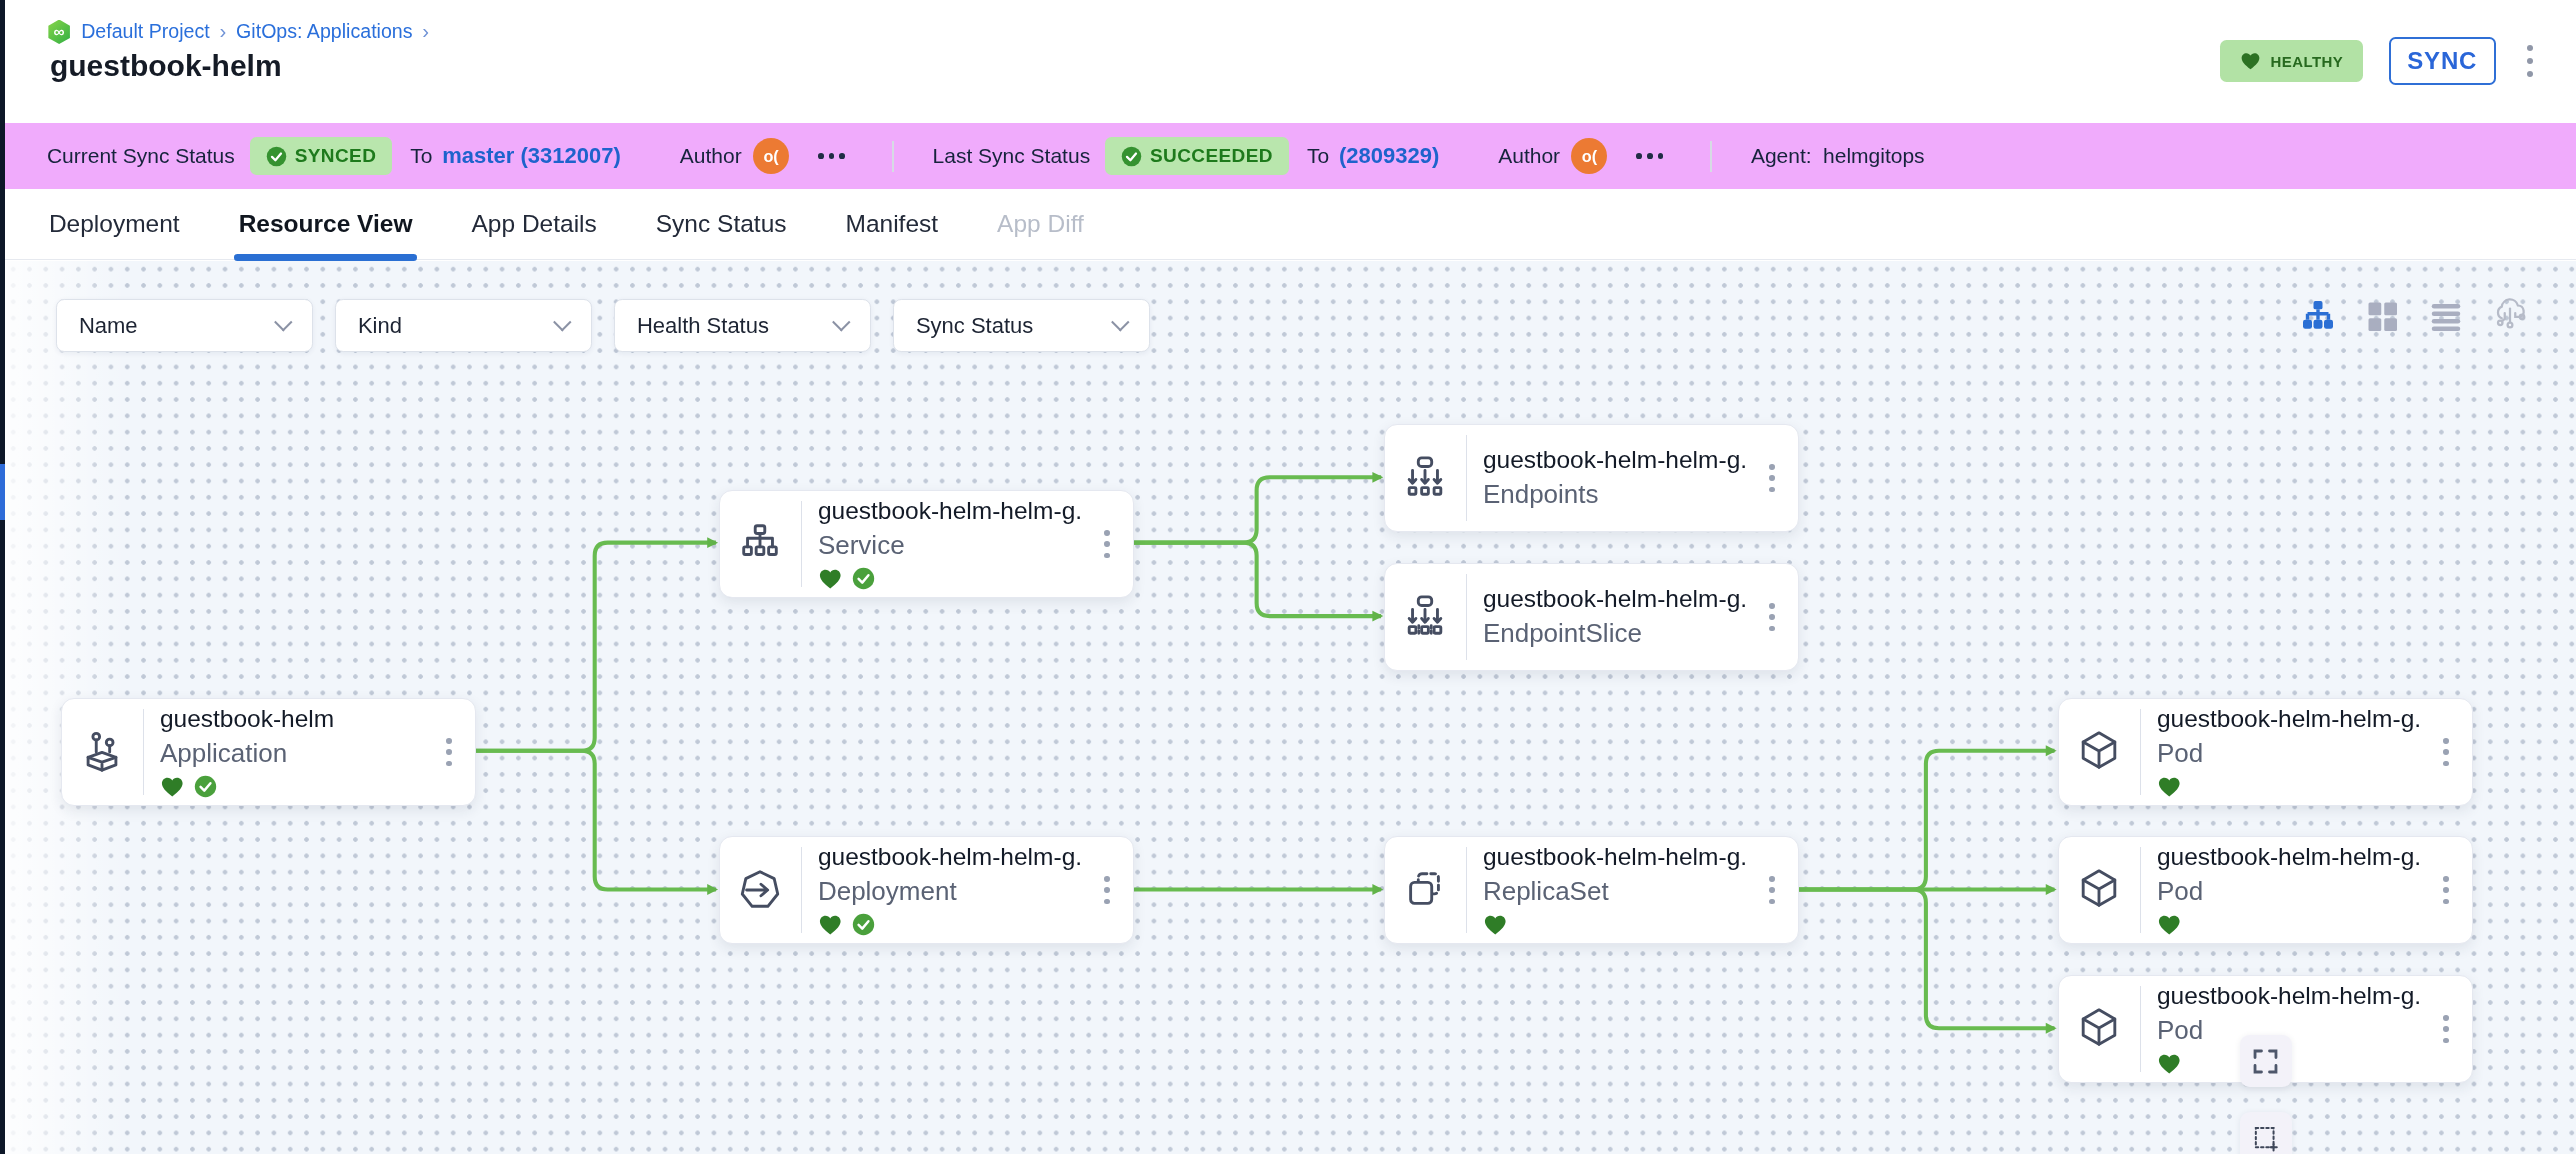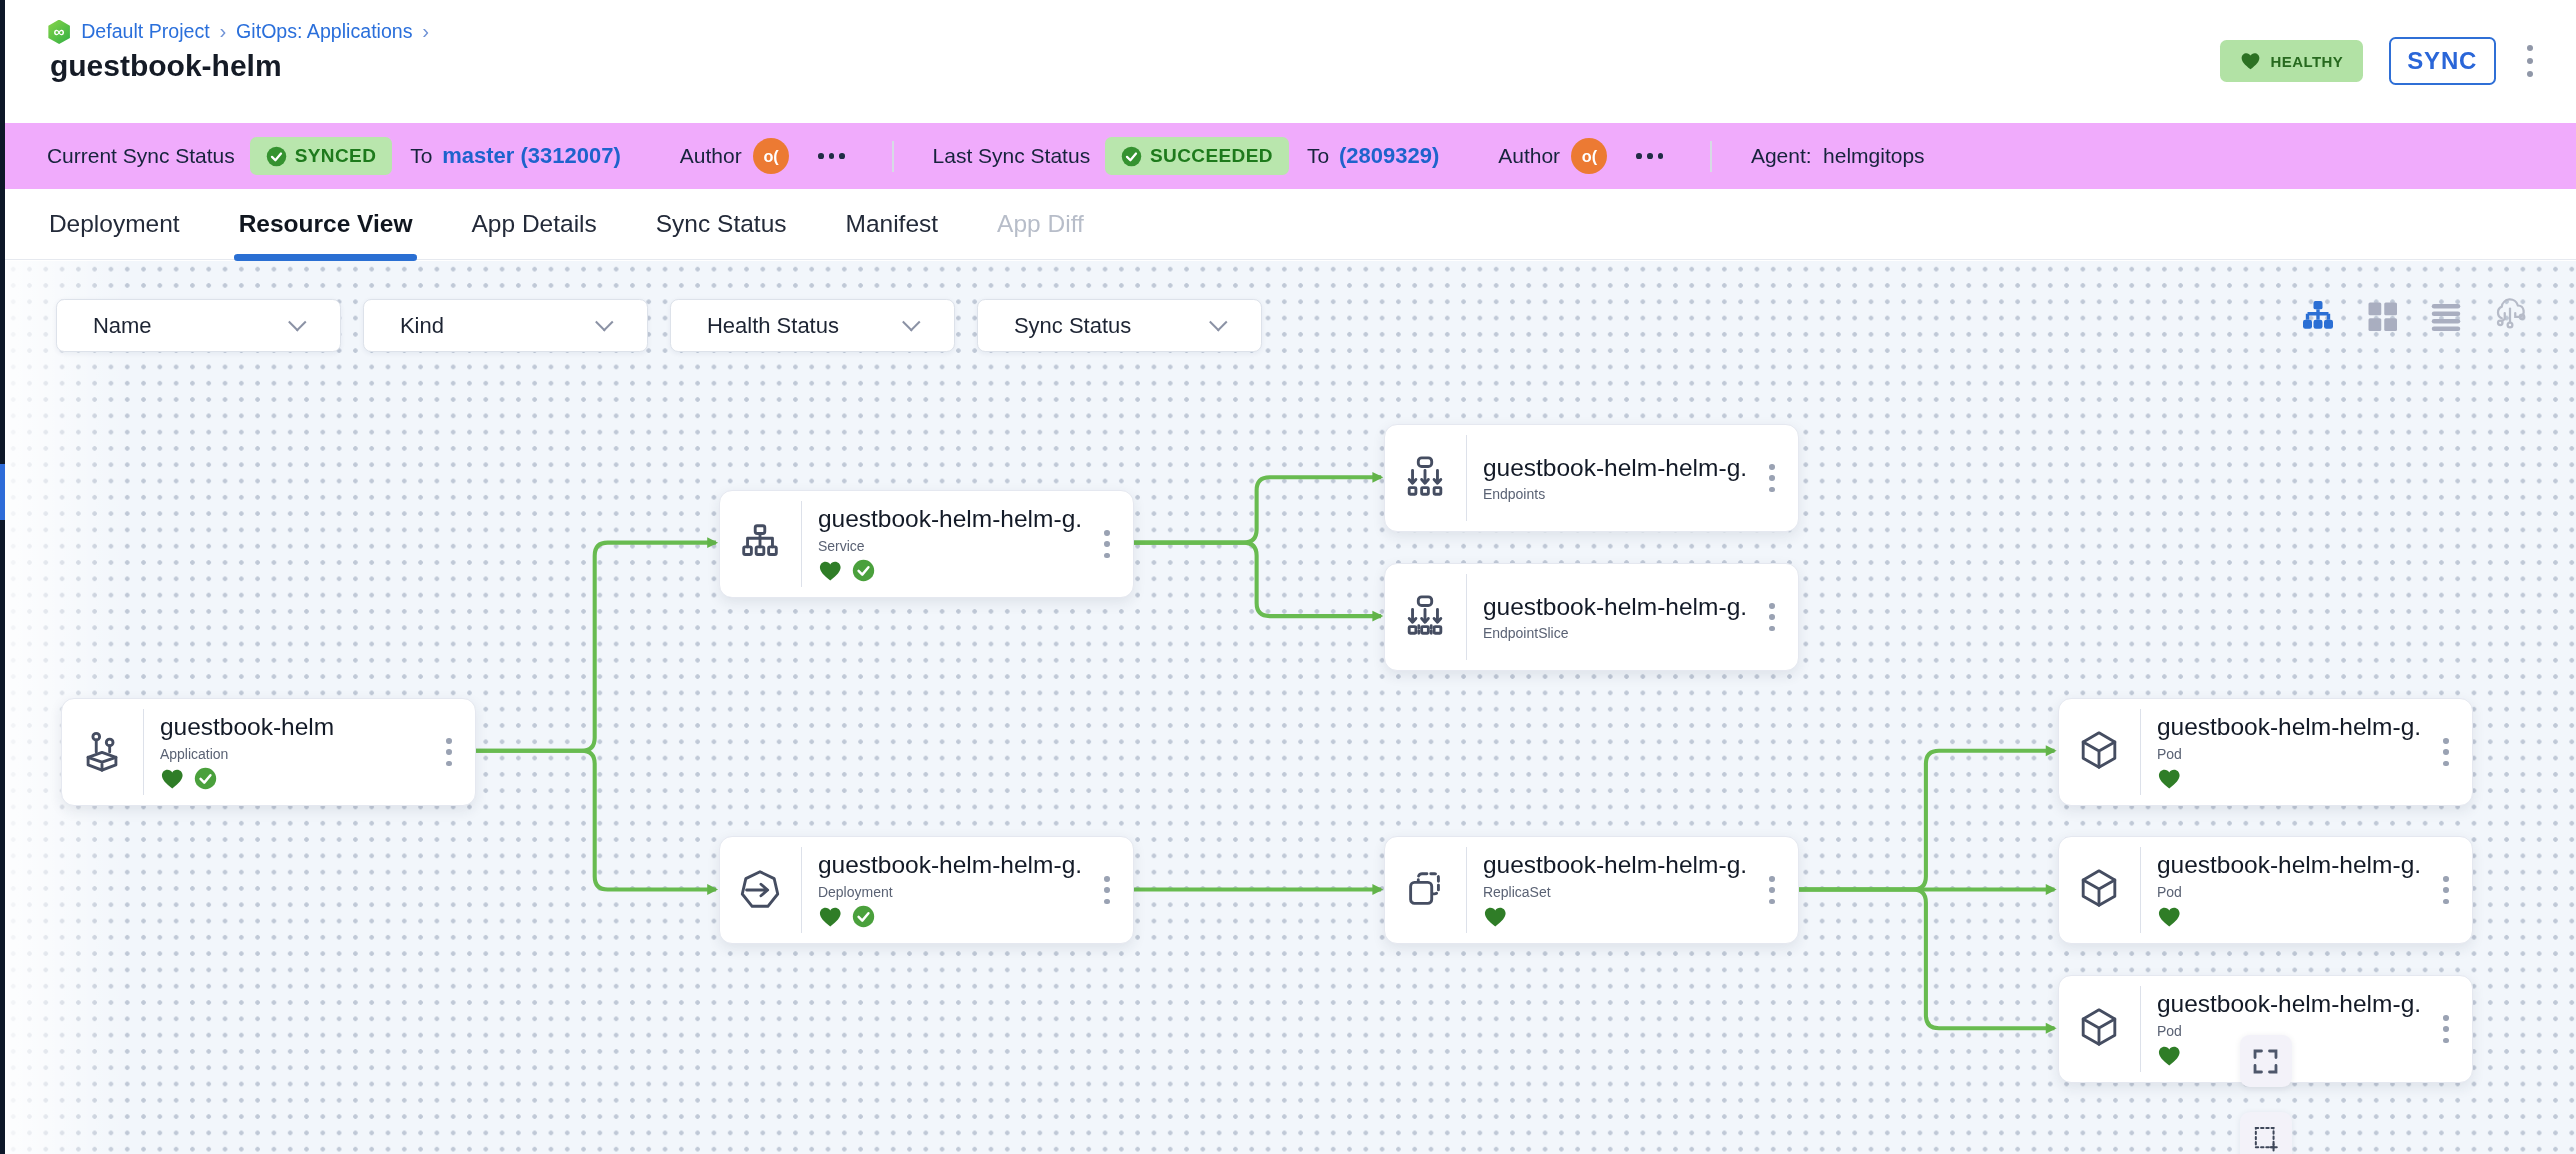--- a/index.html
+++ b/index.html
@@ -54,40 +54,40 @@
   .tab.disabled{color:#b7bdc9;cursor:default;}
 
   
   .canvas{position:absolute;left:4.9px;right:0;top:261px;height:893px;background:#f2f6fb;overflow:hidden;
         background-image:radial-gradient(circle,rgba(150,163,184,.55) 2px,rgba(150,163,184,0) 2.4px);
         background-size:16.3px 16.3px;}
   .canvas::before{content:"";position:absolute;inset:0;z-index:1;pointer-events:none;
         background:linear-gradient(90deg,rgba(255,255,255,.85),rgba(255,255,255,0) 122px);}
   .filters{position:absolute;left:51px;top:38px;display:flex;gap:22px;z-index:20;}
   .filter-btn{width:211px;height:51px;background:#fff;border:1.6px solid #dde2ea;border-radius:8.2px;
-        display:flex;align-items:center;justify-content:space-between;padding:0 36px;font-size:22px;color:#1d2433;
+        display:flex;align-items:center;justify-content:space-between;padding:0 22px;font-size:22px;color:#1d2433;
         box-shadow:0 1.6px 4.9px rgba(25,39,80,.06);cursor:pointer;}
   .chev{width:10.6px;height:10.6px;border-right:2px solid #8b92a5;border-bottom:2px solid #8b92a5;
         transform:rotate(45deg) translate(-2.4px,-2.4px);}
   .view-toggles{position:absolute;right:47px;top:36px;display:flex;align-items:center;gap:26px;z-index:20;}
   .vt{width:38px;height:38px;display:flex;align-items:center;justify-content:center;cursor:pointer;}
   .vt svg{width:36px;height:36px;}
 
   #edges{position:absolute;left:0;top:0;z-index:5;}
 
   
   .node{position:absolute;width:413px;height:106px;background:#fff;border:1.2px solid #e5e8f0;border-radius:13px;
         box-shadow:0 4.1px 13px rgba(30,40,70,.09);z-index:10;cursor:pointer;}
   .node-icon{position:absolute;left:0;top:0;width:80px;height:100%;display:flex;align-items:center;justify-content:center;}
   .node-icon svg{width:46px;height:46px;stroke:#454d61;fill:none;stroke-width:3;stroke-linecap:round;stroke-linejoin:round;}
   .node-divider{position:absolute;left:81px;top:9.8px;bottom:9.8px;width:1.6px;background:#dde1ea;}
   .node-body{position:absolute;left:98px;top:0;bottom:0;right:52px;display:flex;flex-direction:column;
         justify-content:center;gap:4.9px;overflow:hidden;}
   .node-title{font-size:24.5px;color:#131a27;white-space:nowrap;}
-  .node-kind{font-size:14px;color:#5a6274;}
+  .node-kind{font-size:26px;color:#5a6274;}
   .node-status{display:flex;align-items:center;gap:9.8px;height:24.5px;}
   .node-kebab{position:absolute;right:18px;top:50%;transform:translateY(-50%);display:flex;flex-direction:column;gap:5.7px;padding:4.9px;}
   .node-kebab i{width:5.7px;height:5.7px;border-radius:50%;background:#9aa2b3;}
 
   .float-btn{position:absolute;width:52px;height:52px;background:#f3f2f9;border-radius:9.8px;z-index:30;
         display:flex;align-items:center;justify-content:center;cursor:pointer;box-shadow:0 1.6px 6.5px rgba(30,40,70,.08);}
 </style>
 </head>
 <body>
 

